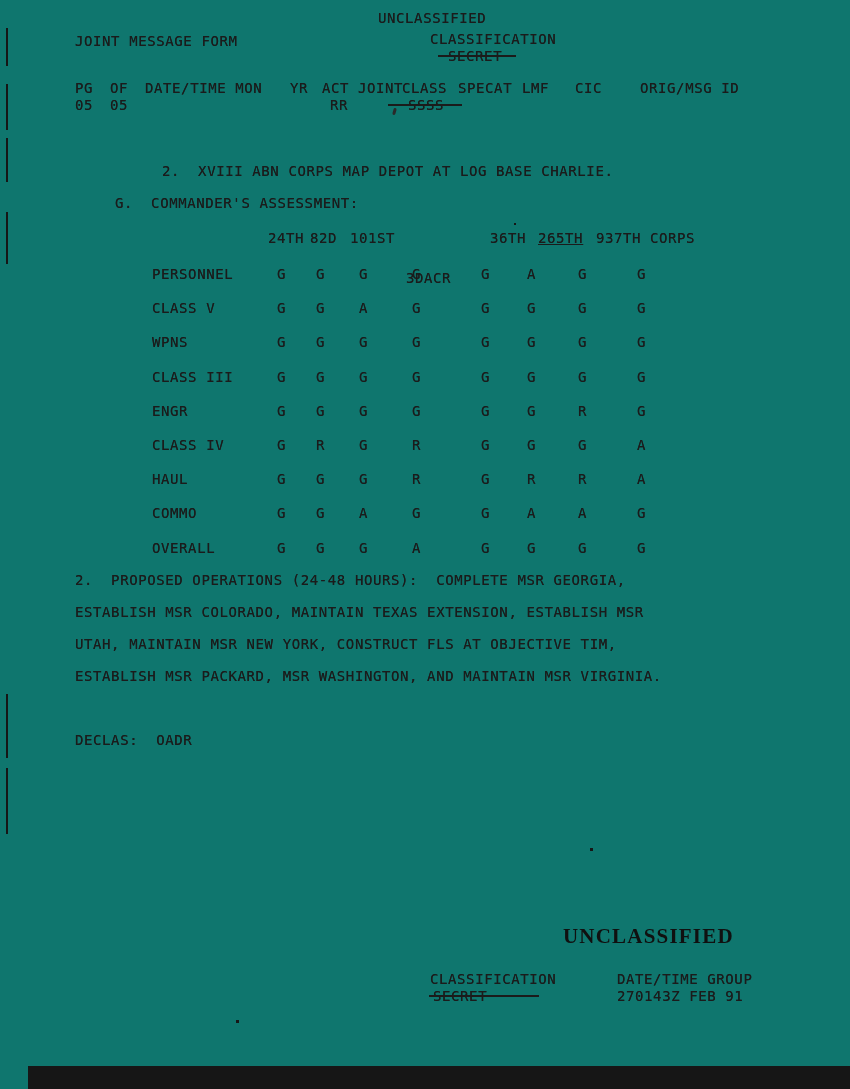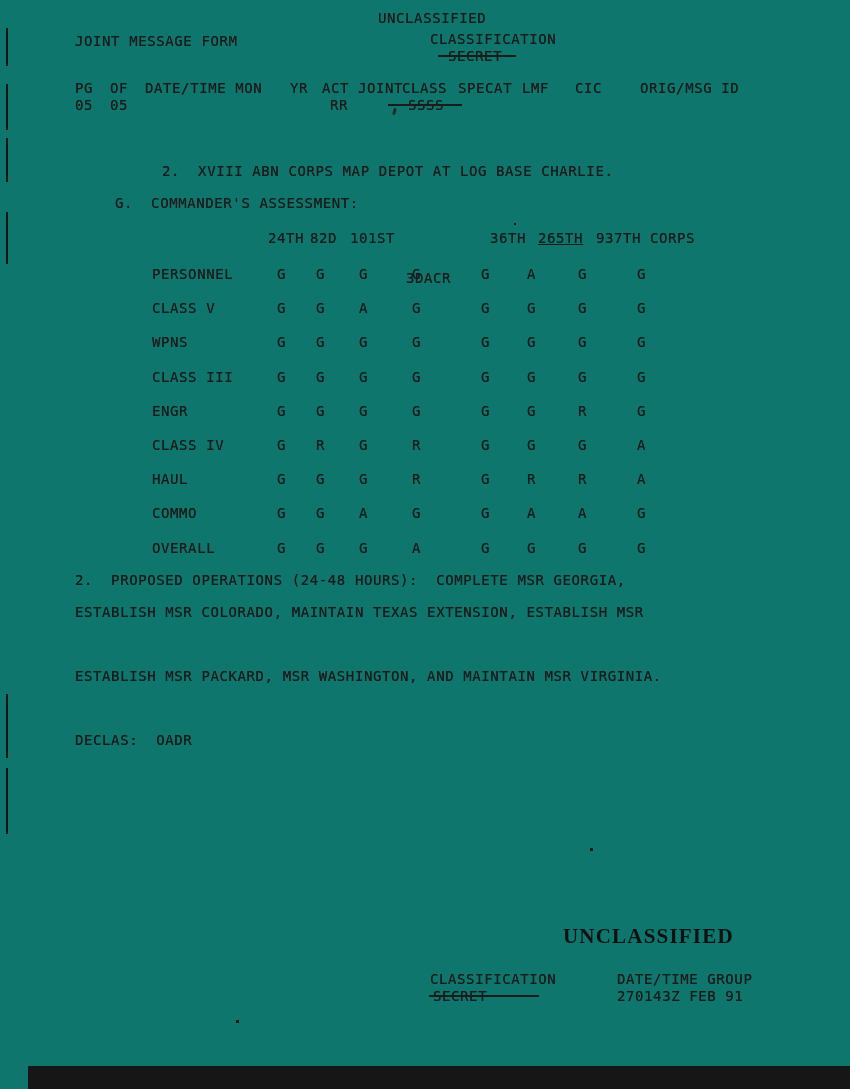--- a/index.html
+++ b/index.html
@@ -179,20 +179,21 @@
     <span class="t c2">G</span>
     <span class="t c3">A</span>
     <span class="t c4">G</span>
     <span class="t c5">G</span>
     <span class="t c6">G</span>
     <span class="t c7">G</span>
   </div>
 
   <span class="t" style="top:572px;left:75px">2.  PROPOSED OPERATIONS (24-48 HOURS):  COMPLETE MSR GEORGIA,</span>
   <span class="t" style="top:604px;left:75px">ESTABLISH MSR COLORADO, MAINTAIN TEXAS EXTENSION, ESTABLISH MSR</span>
+  <span class="t" style="top:636px;left:75px">UTAH, MAINTAIN MSR NEW YORK, CONSTRUCT FLS AT OBJECTIVE TIM,</span>
   <span class="t" style="top:668px;left:75px">ESTABLISH MSR PACKARD, MSR WASHINGTON, AND MAINTAIN MSR VIRGINIA.</span>
   <span class="t" style="top:732px;left:75px">DECLAS:  OADR</span>
 
   <span class="t serif" style="top:926px;left:563px">UNCLASSIFIED</span>
   <span class="t" style="top:971px;left:430px">CLASSIFICATION</span>
   <span class="t strike-right" style="top:988px;left:433px">SECRET</span>
   <span class="t" style="top:971px;left:617px">DATE/TIME GROUP</span>
   <span class="t" style="top:988px;left:617px">270143Z FEB 91</span>
 
   <div class="mark" style="top:28px;left:6px;width:2px;height:38px"></div>

